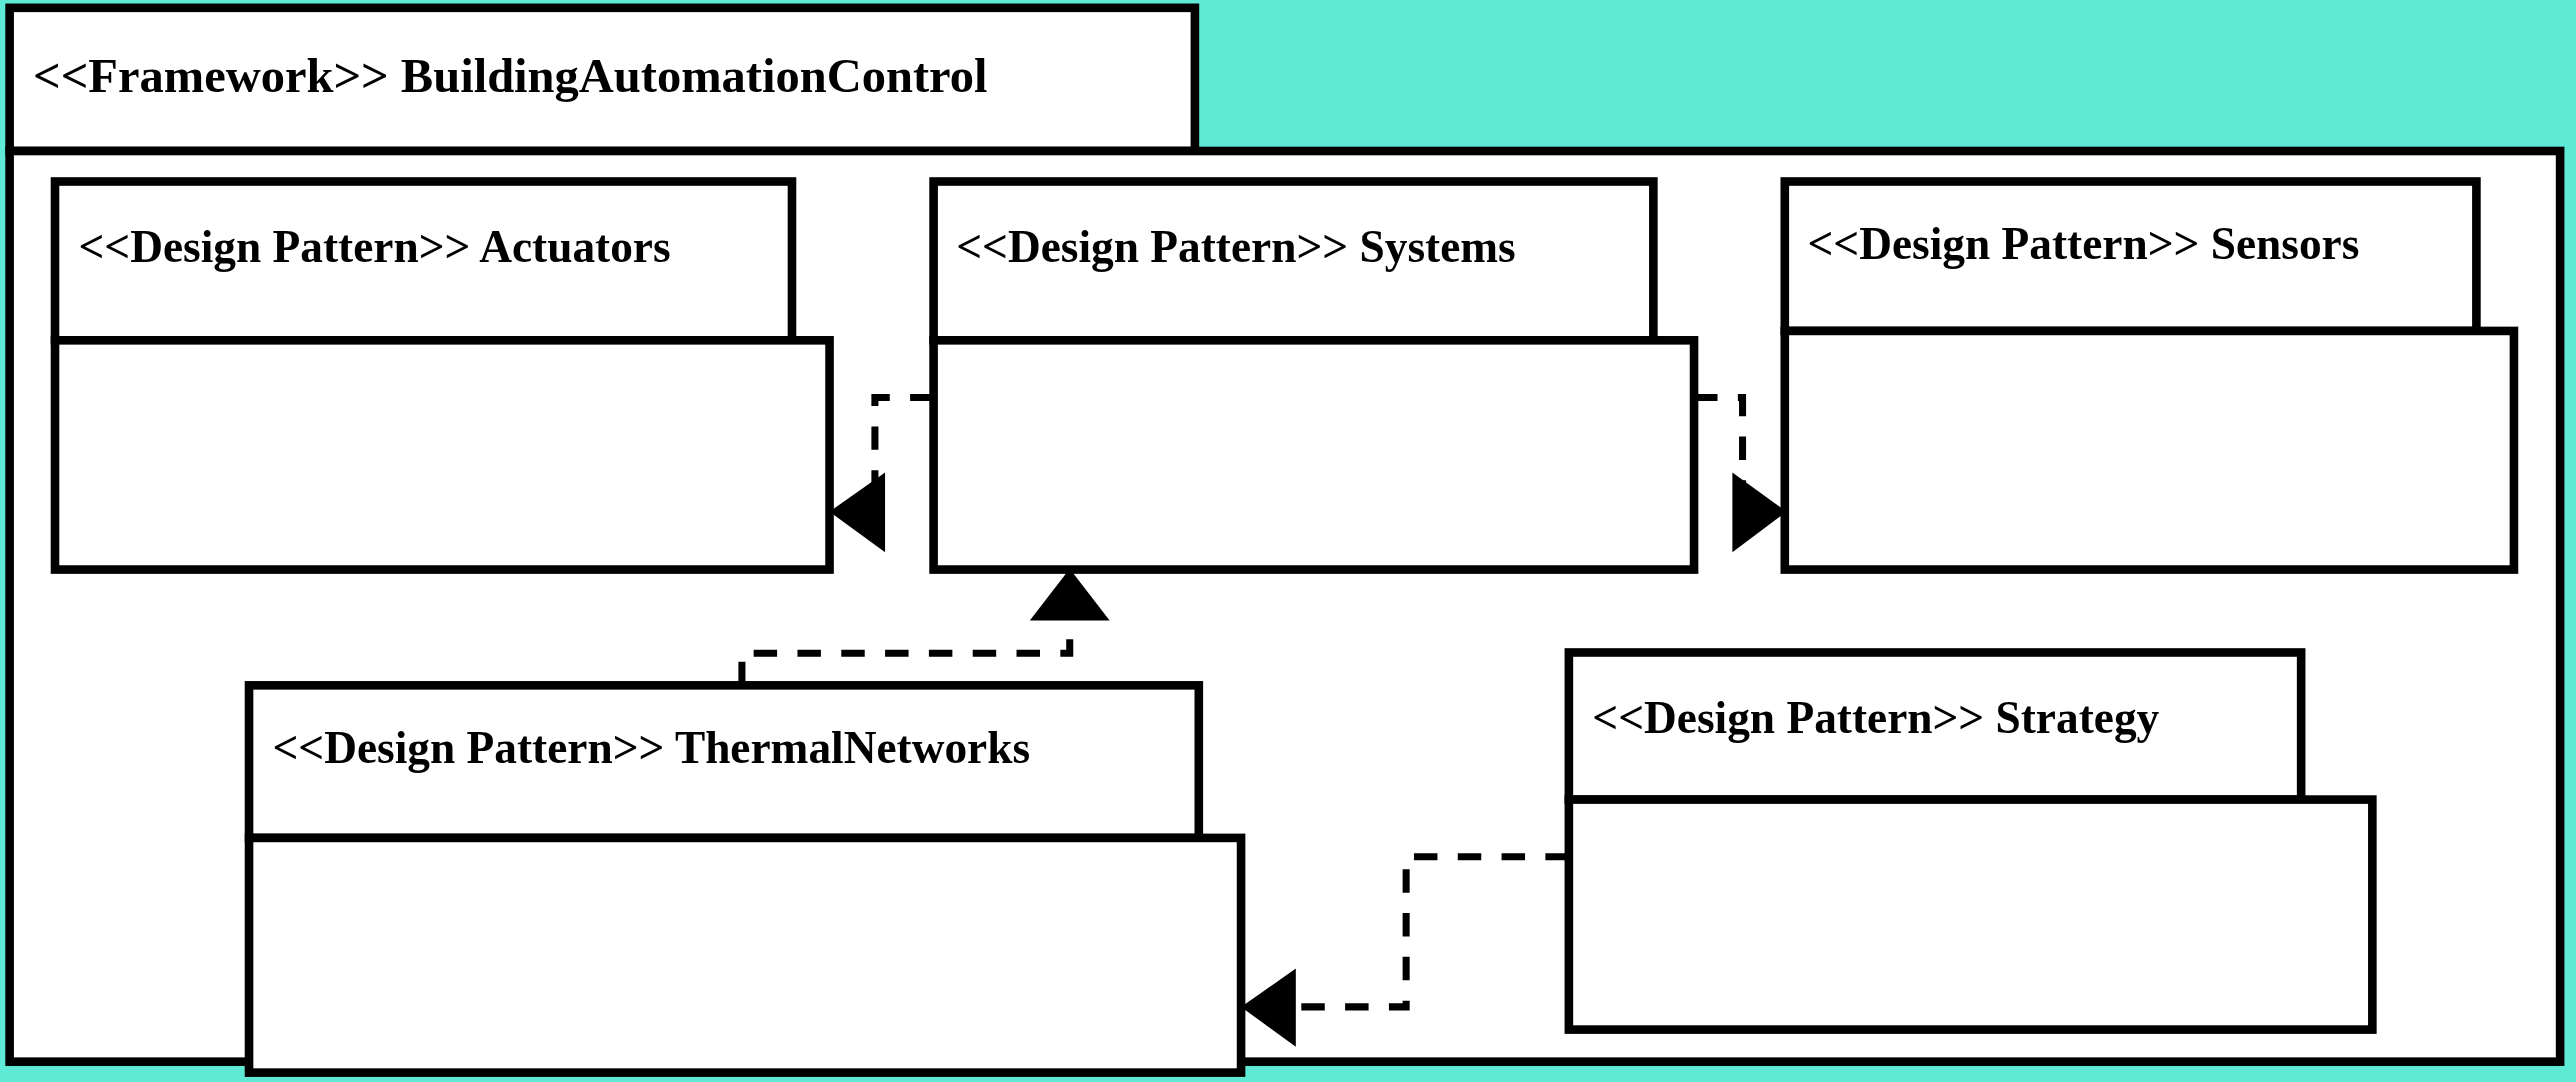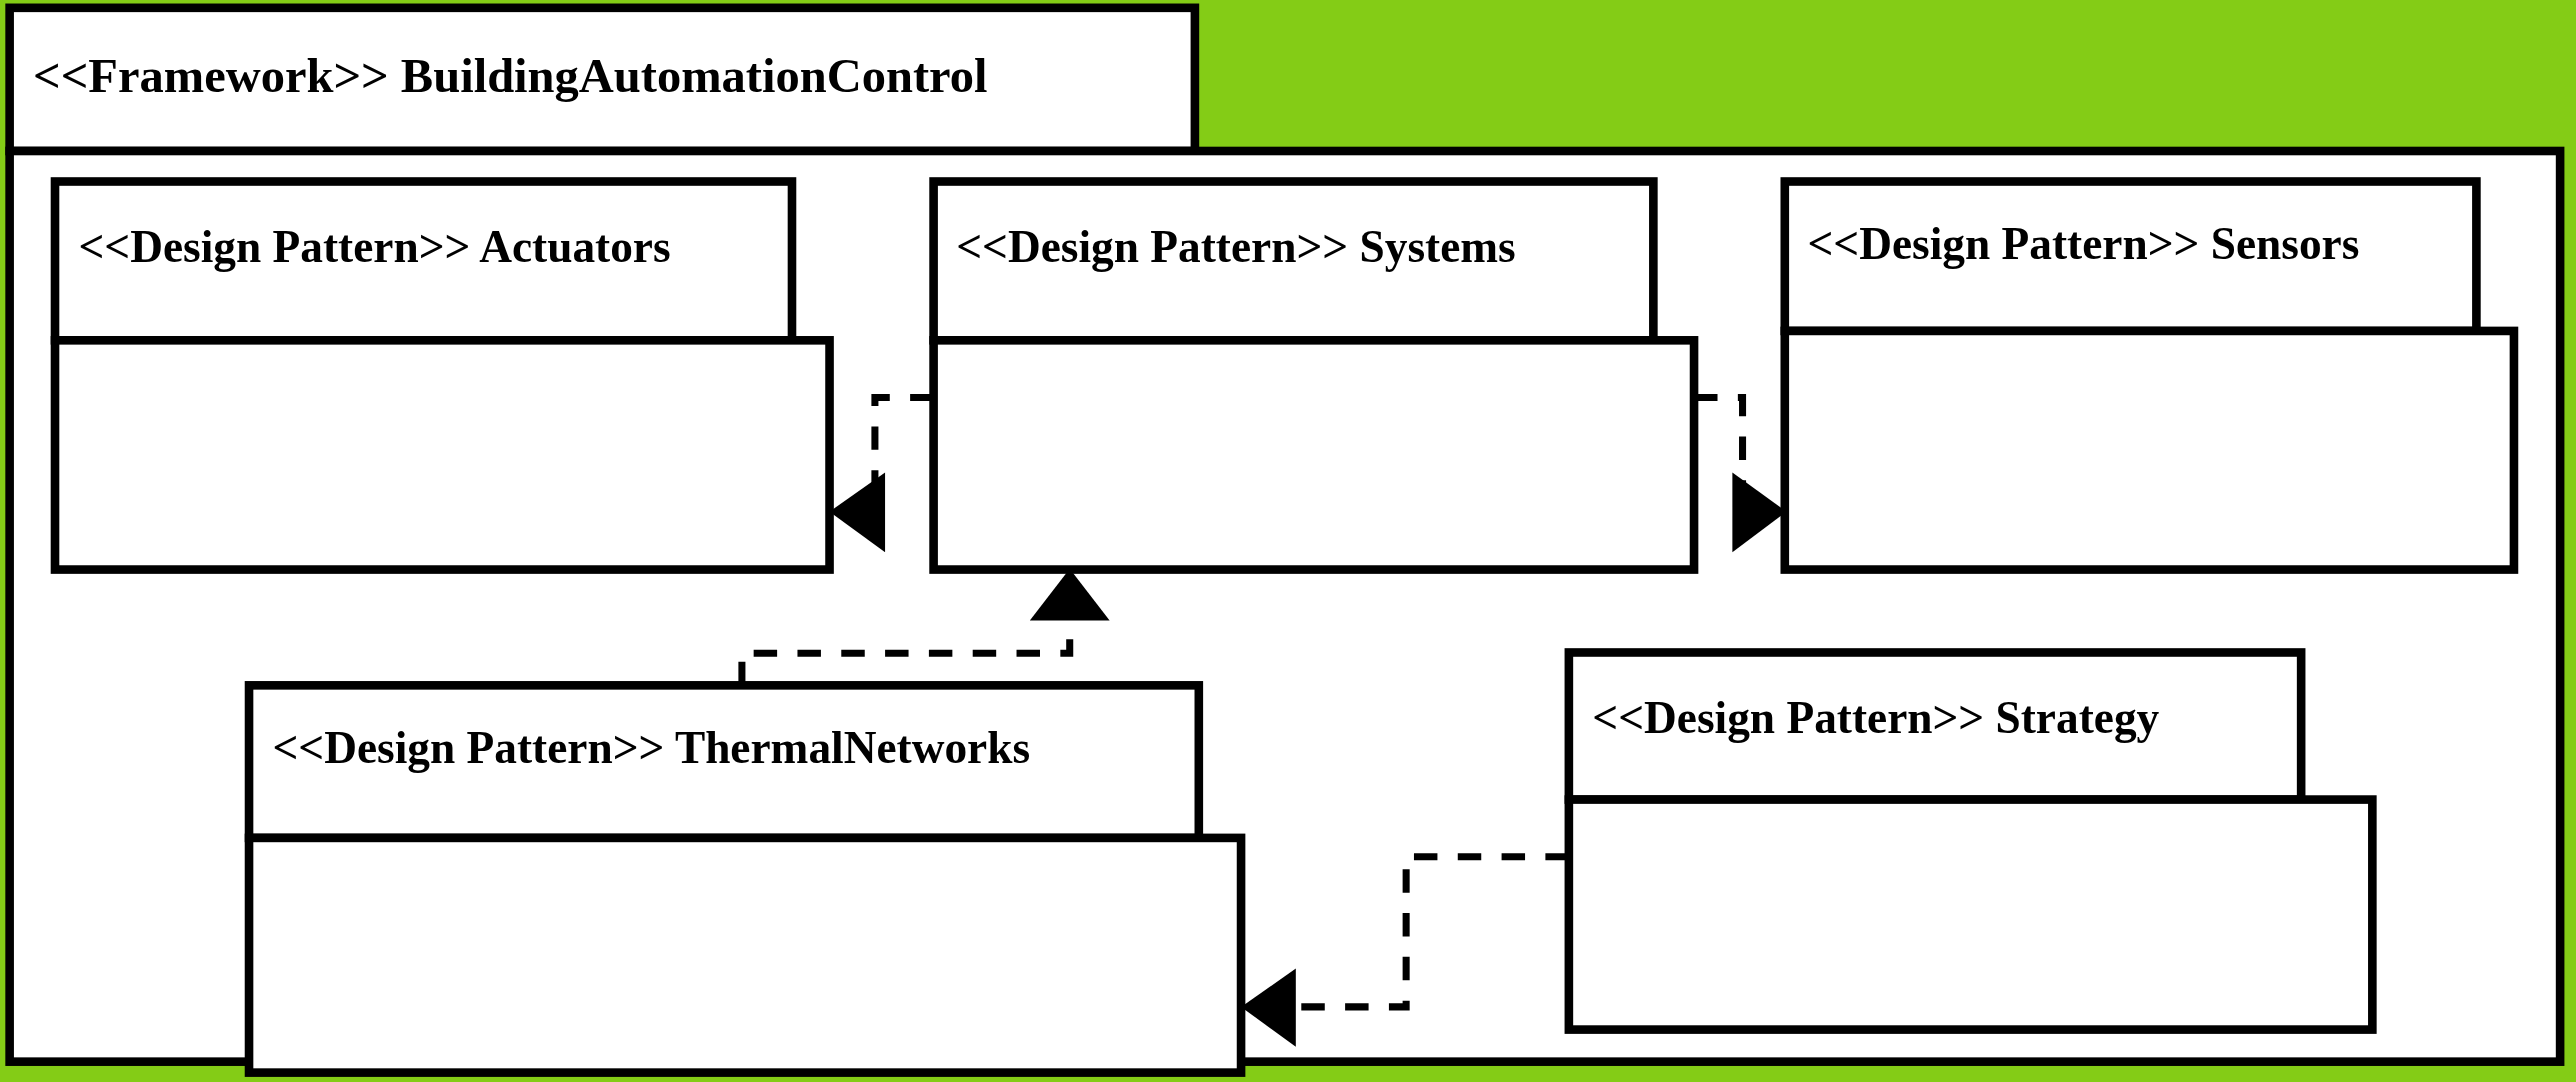--- a/index.html
+++ b/index.html
@@ -7,21 +7,21 @@
     padding: 0;
     background: #ffffff;
   }
   body {
     font-family: "Liberation Serif", "DejaVu Serif", serif;
   }
   #diagram-root {
     position: relative;
     width: 2576px;
     height: 1082px;
-    background: #84cc16;
+    background: #5eead4;
     overflow: hidden;
   }
   svg.diagram-canvas {
     display: block;
     width: 2576px;
     height: 1082px;
   }
   .pkg-shape,
   .node-shape {
     fill: #ffffff;

